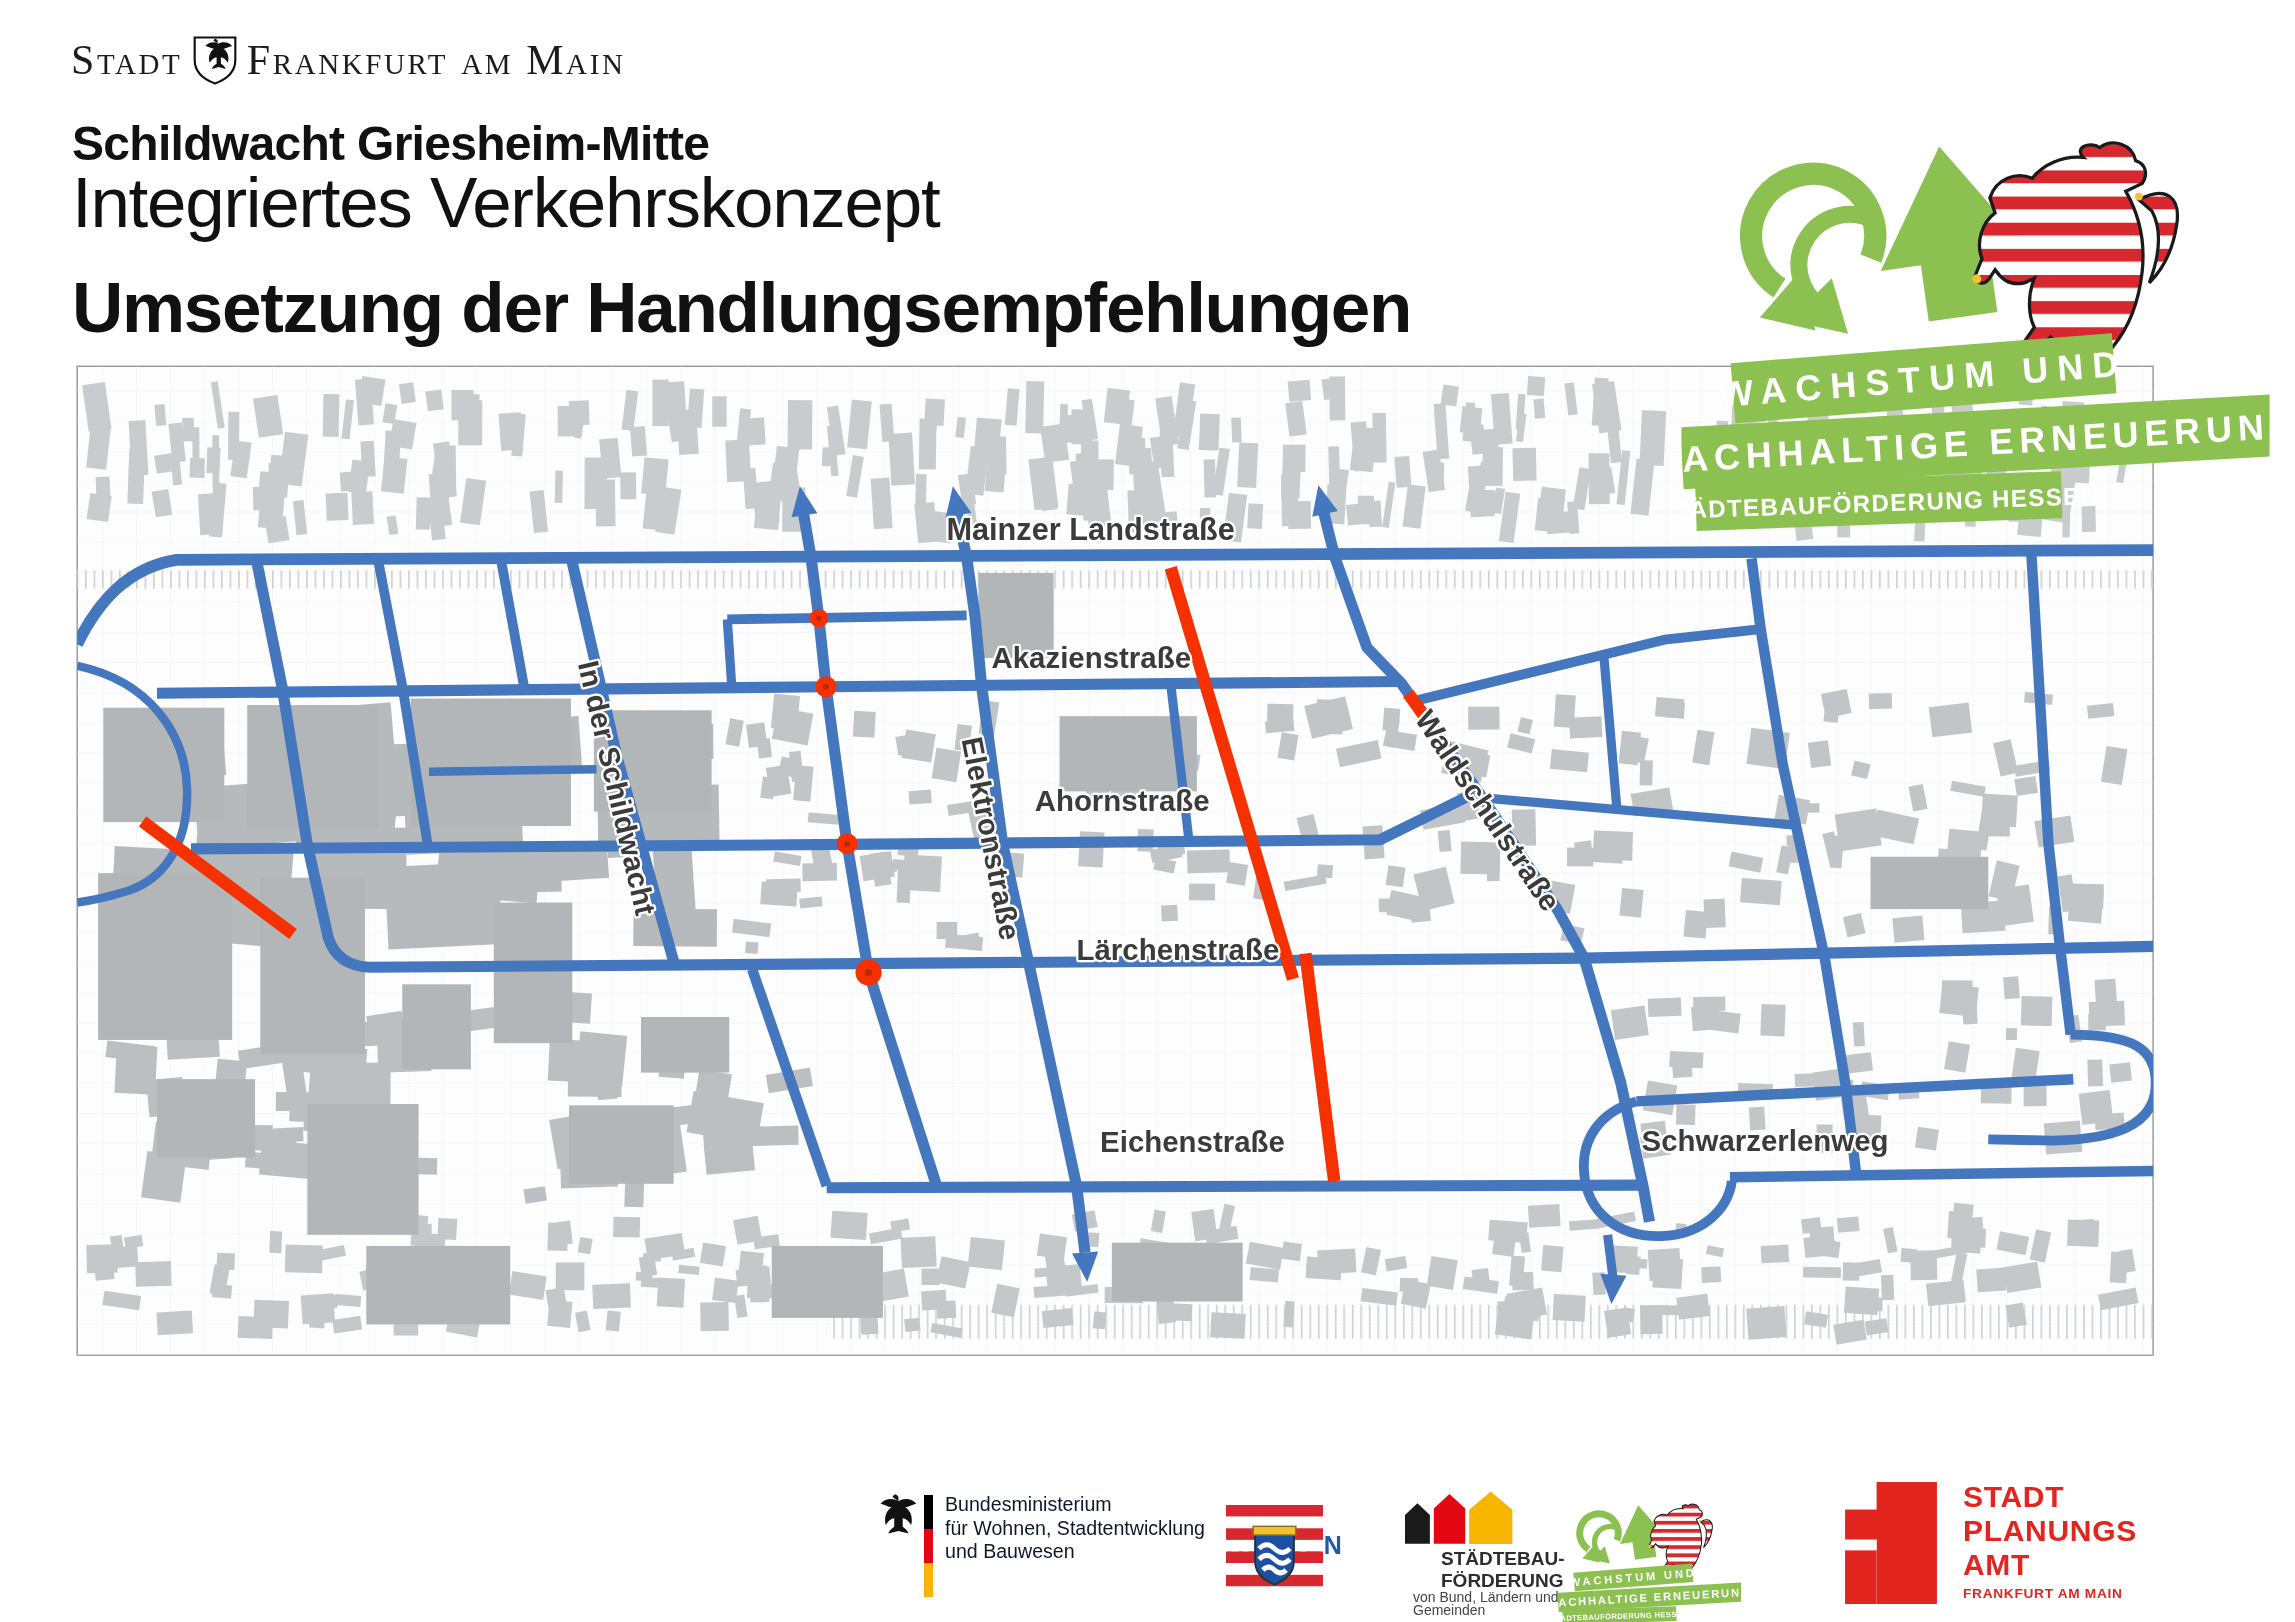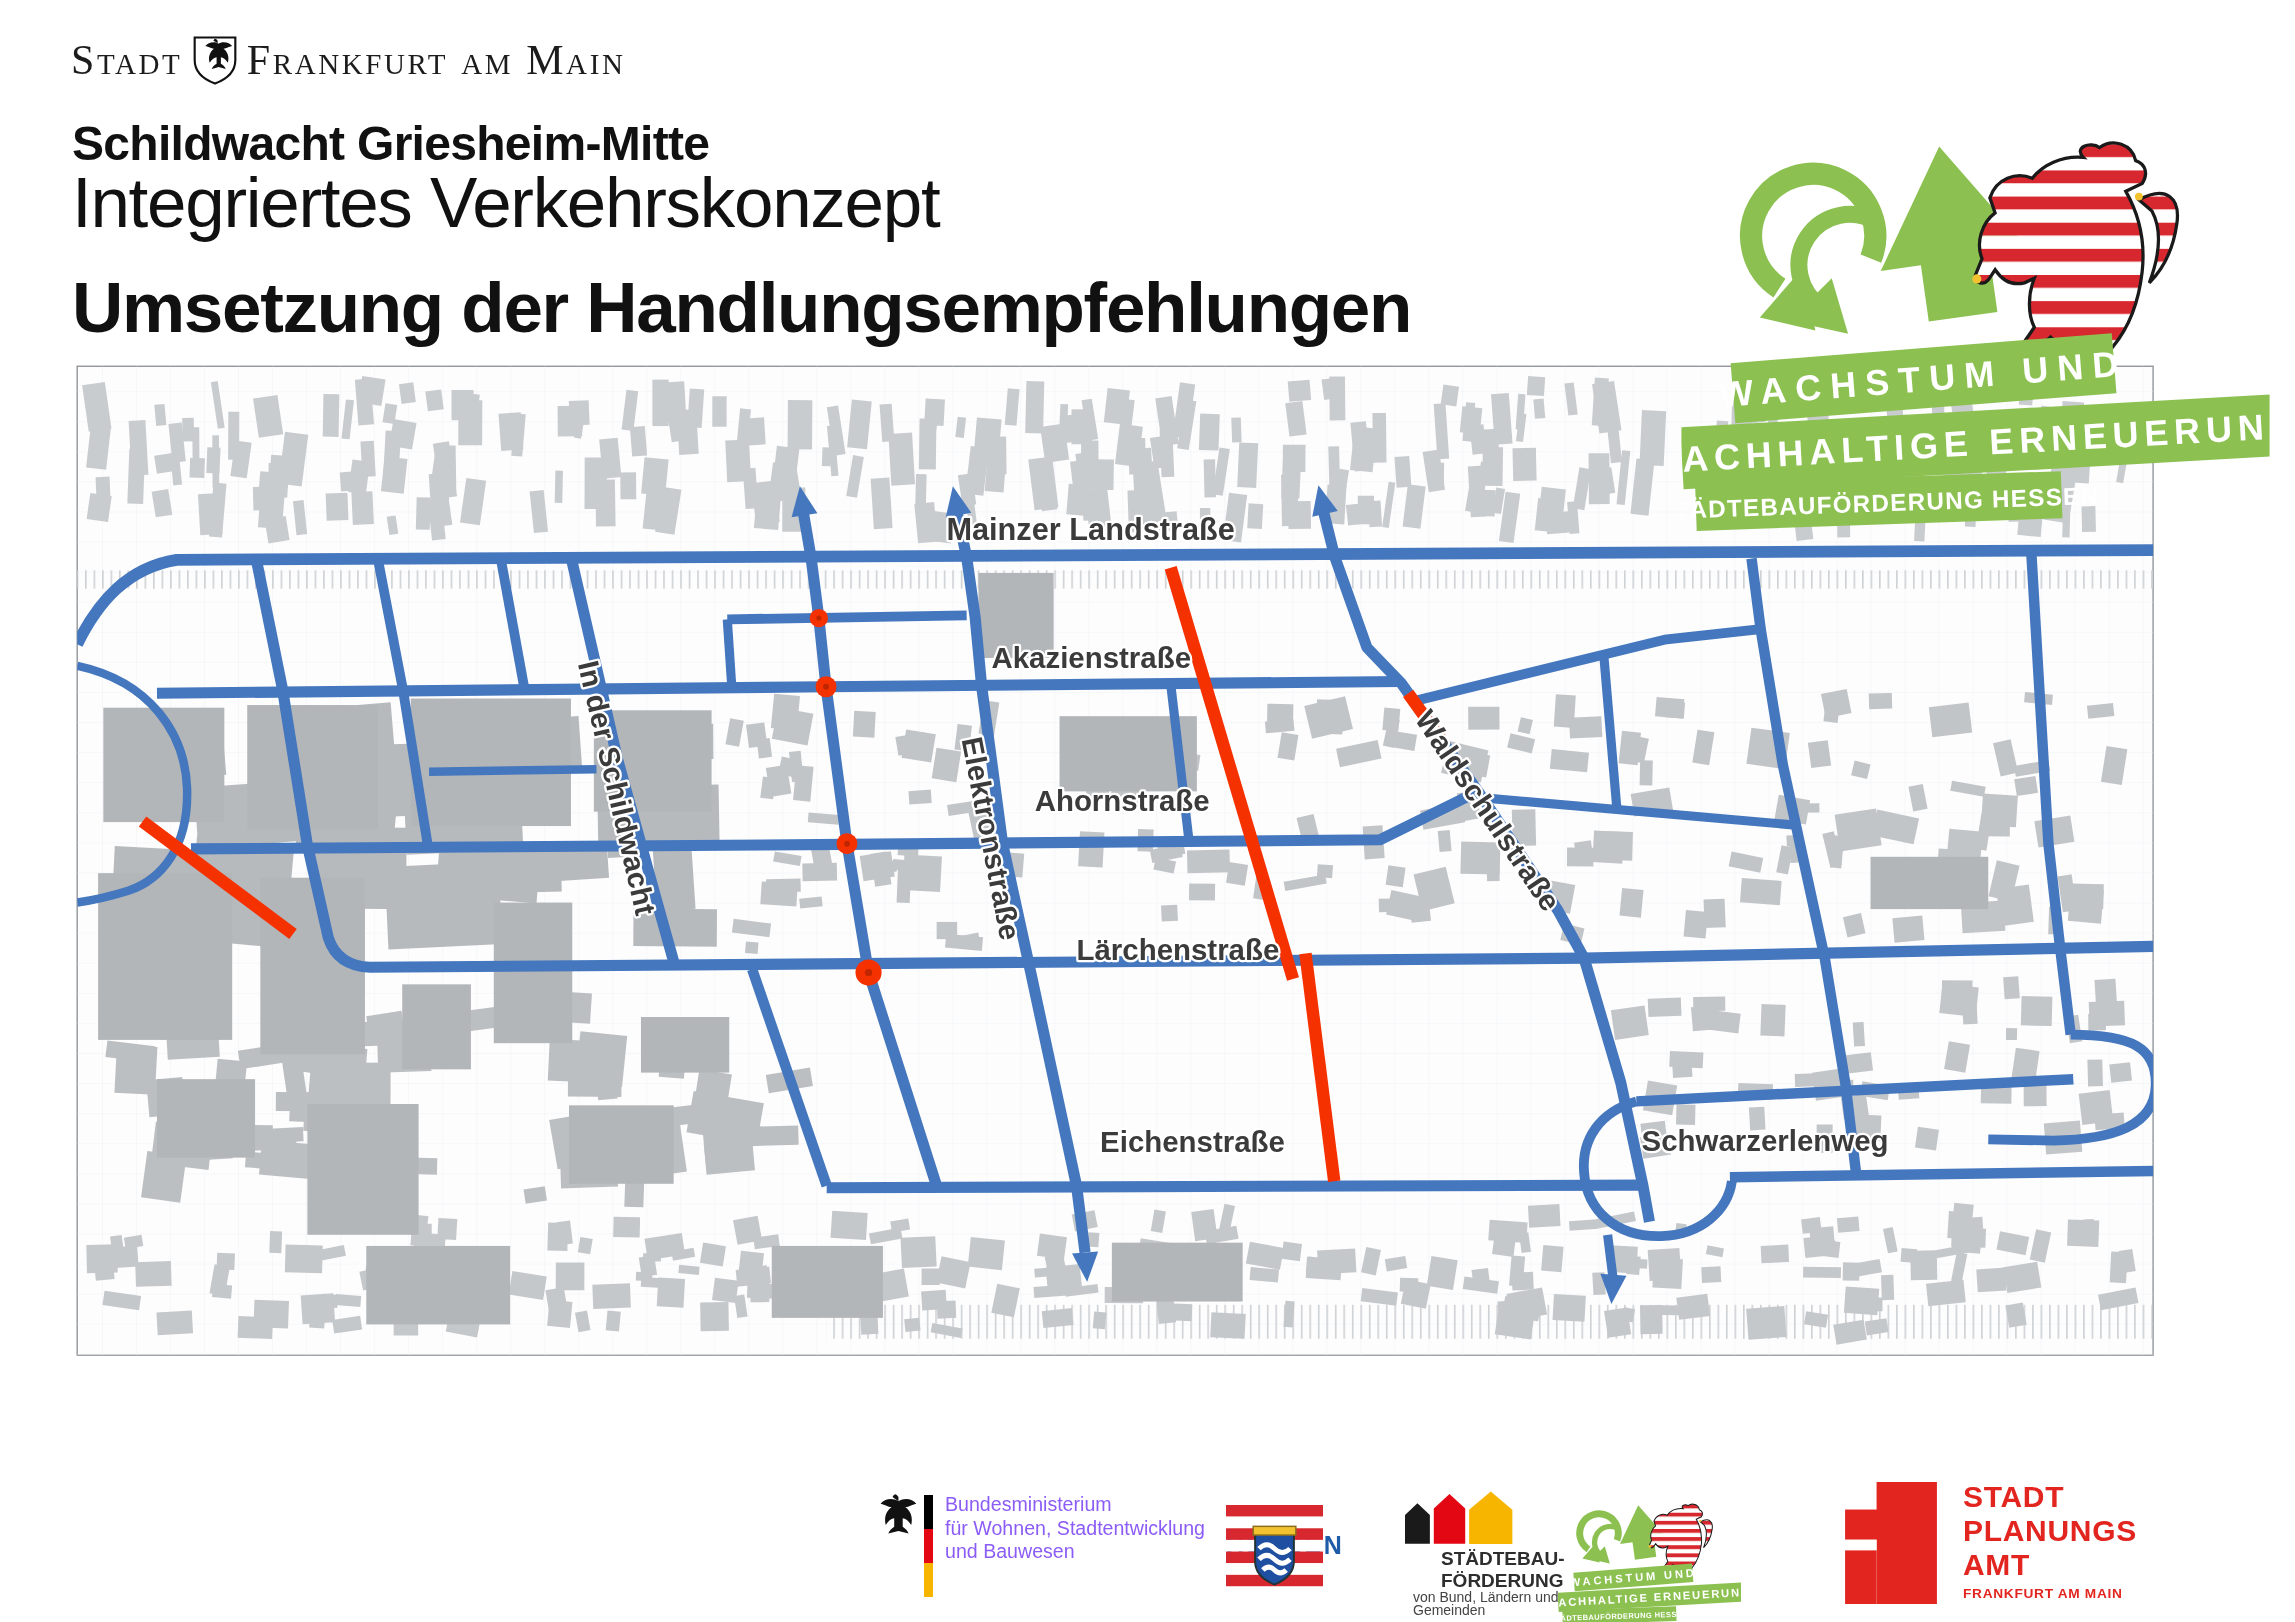--- a/index.html
+++ b/index.html
@@ -10,21 +10,21 @@
   #brand{left:71px;top:31px;display:flex;align-items:center;gap:9.2px;
          font-family:"Liberation Serif",serif;font-variant:small-caps;
          font-size:42px;letter-spacing:2.6px;color:#1c1c1c;}
   #kicker{left:72px;top:116px;font-size:48px;font-weight:bold;letter-spacing:-0.7px;}
   #title {left:72px;top:162px;font-size:71px;font-weight:normal;letter-spacing:-1.3px;}
   #subtitle{left:72px;top:267px;font-size:71px;font-weight:bold;letter-spacing:-1.3px;}
   
   .badge-txt{fill:#fff;font-weight:bold;text-anchor:middle;}
   
   .flogo{position:absolute;}
-  #bm-text{left:945px;top:1493px;font-size:19.6px;line-height:23.6px;color:#8b5cf6;}
+  #bm-text{left:945px;top:1493px;font-size:19.6px;line-height:23.6px;color:#0f172a;}
   #hessen-word{left:1226px;top:1531px;font-size:25px;font-weight:bold;
                color:#1E5CA8;letter-spacing:2.6px;text-align:center;}
   #stb-text{left:1405px;top:1548px;font-size:19px;font-weight:bold;color:#2e2e2e;line-height:21.6px;margin-left:36px;}
   #stb-small{left:1405px;top:1591px;font-size:14px;color:#444;line-height:13px;margin-left:8px;}
   #spa-text{left:1963px;top:1480px;font-size:30px;line-height:34px;font-weight:bold;color:#E2251F;letter-spacing:0.7px;}
   #spa-sub{left:1963px;top:1586px;font-size:13.7px;font-weight:bold;color:#E2251F;letter-spacing:0.7px;}
 </style>
 </head>
 <body>
 

